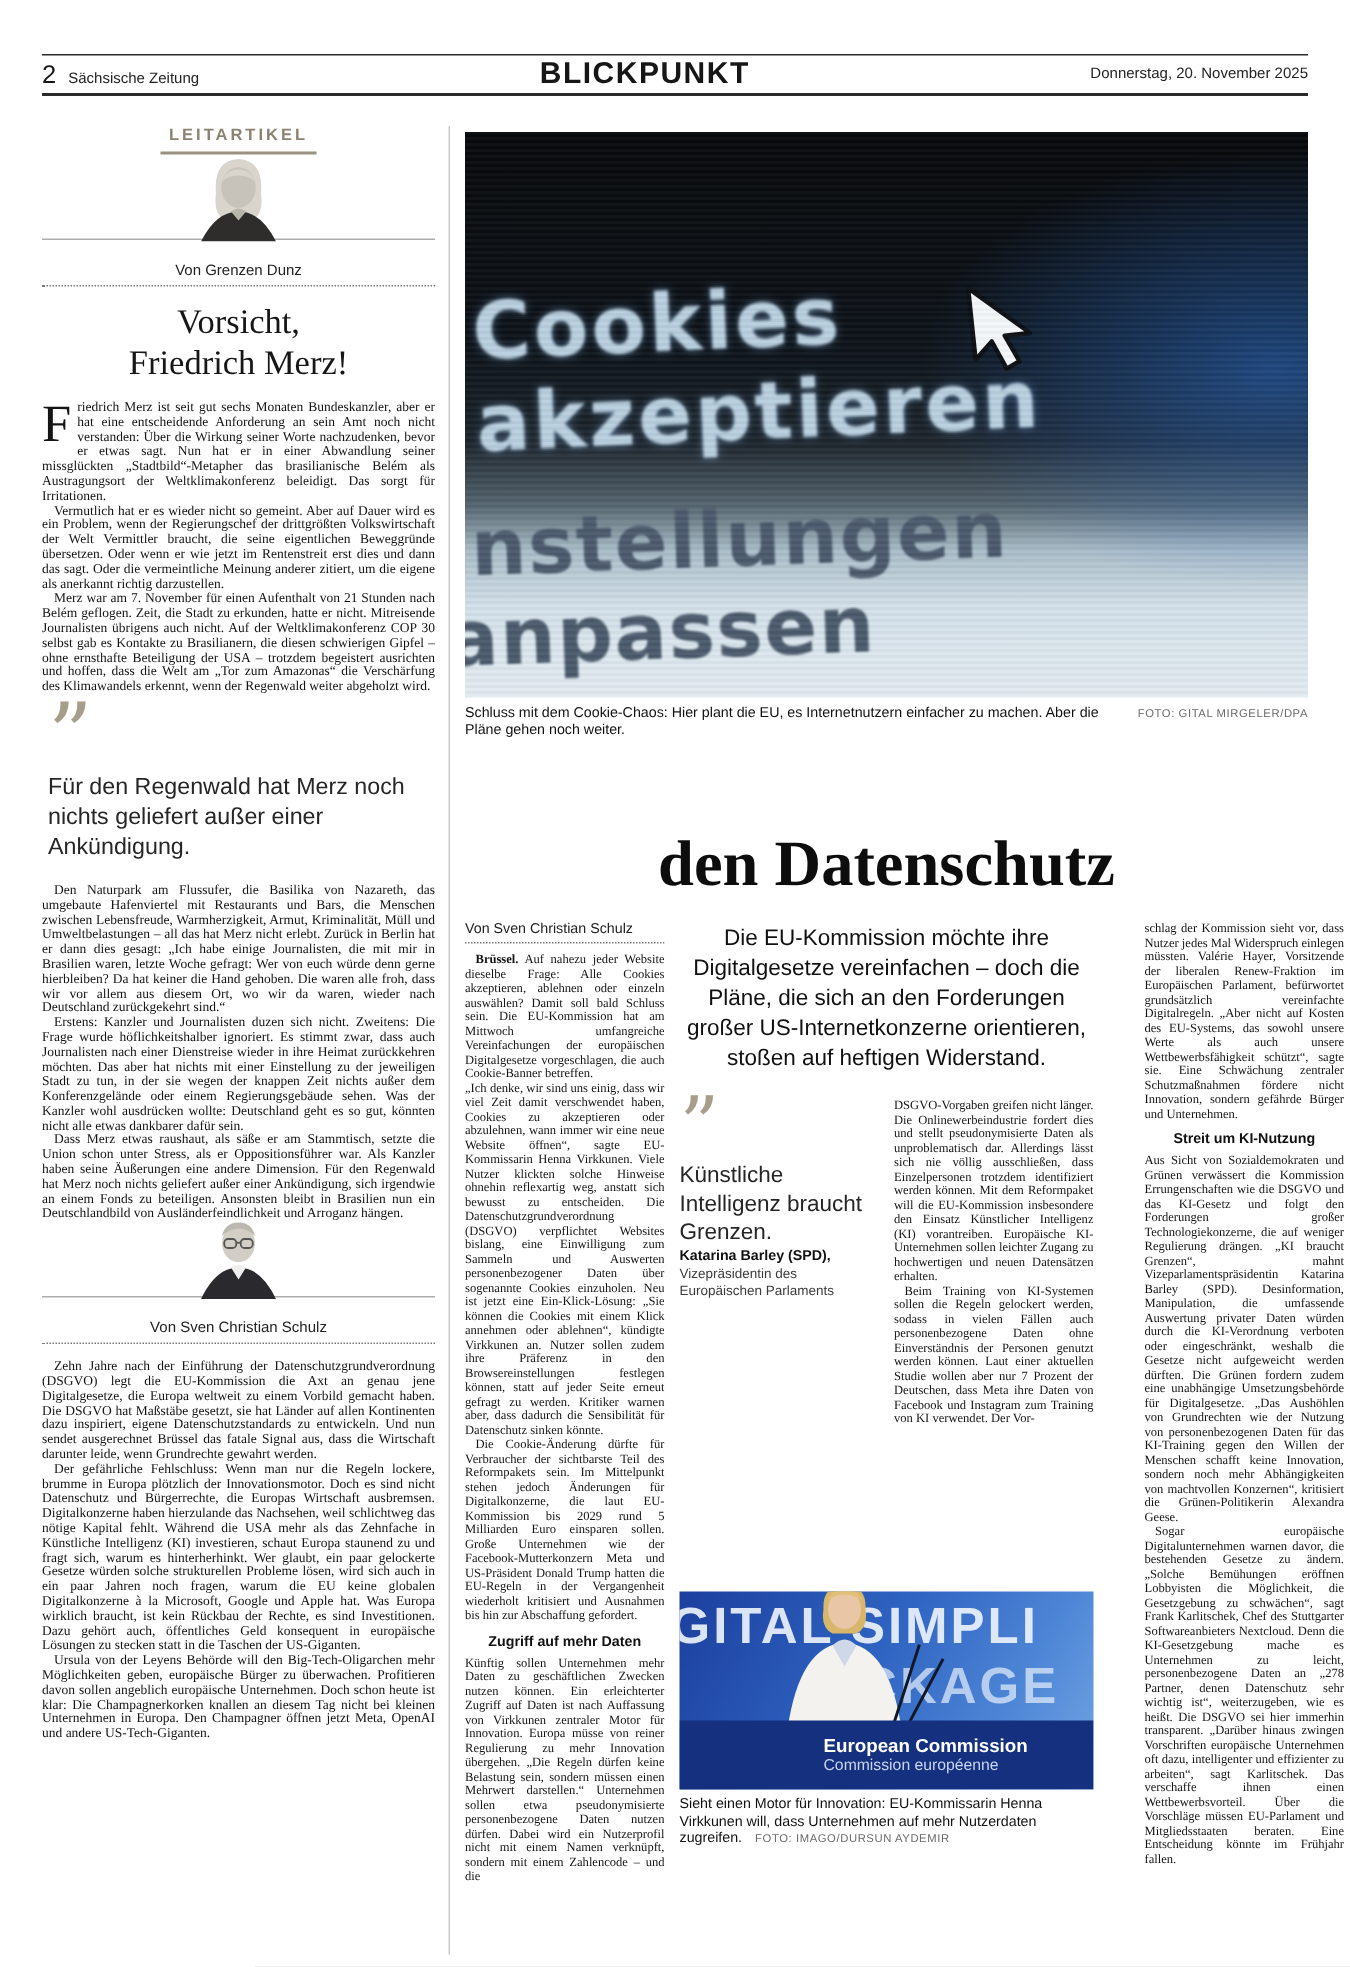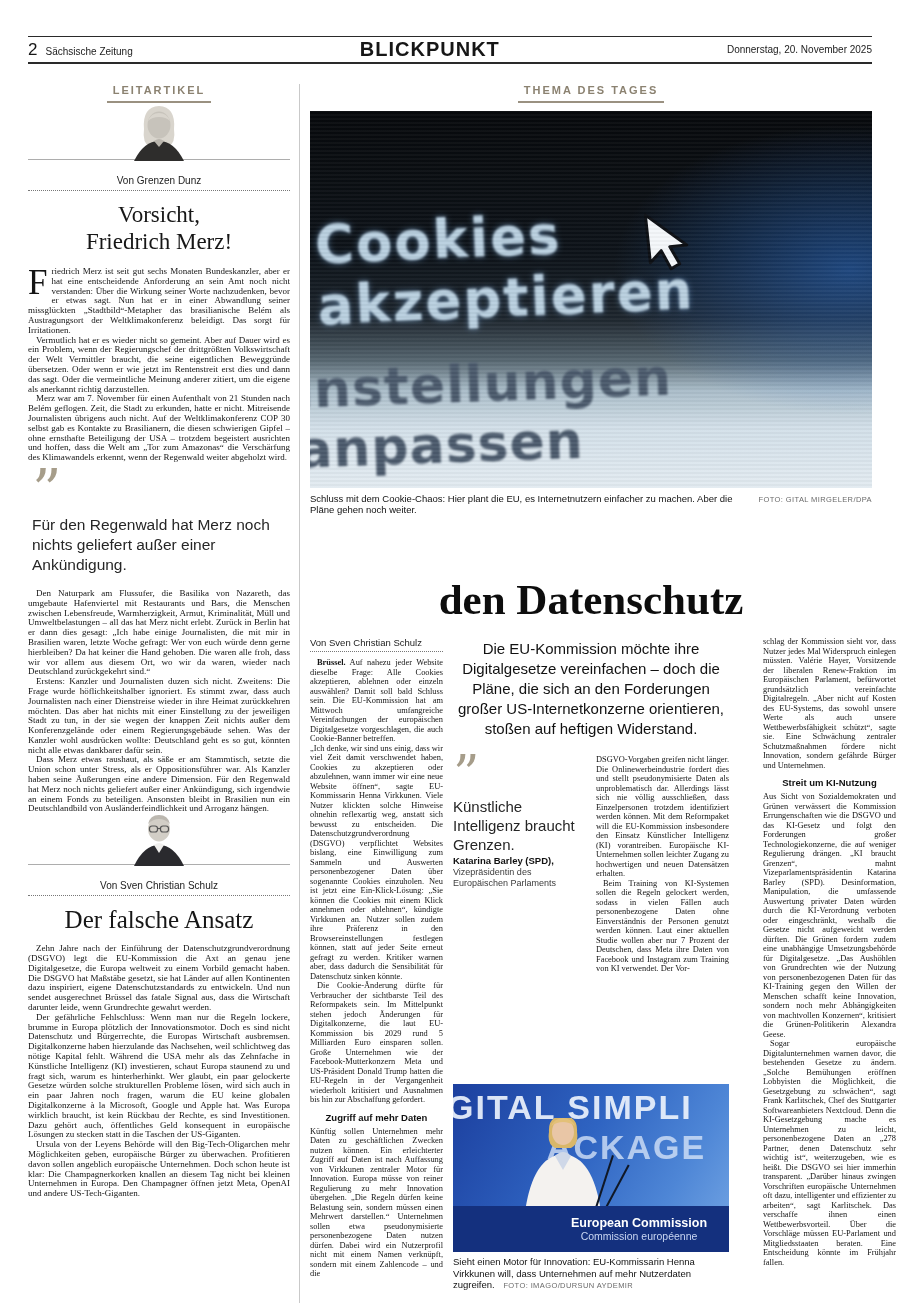--- a/index.html
+++ b/index.html
@@ -105,22 +105,22 @@
                       hyphens:auto; overflow-wrap:break-word; color:#141414; }
   .cbody p:first-child, .colC p:first-child { text-indent:0; }
   .col-byline { font-family:"Liberation Sans", sans-serif; font-size:9.5px; color:#222;
                 padding-bottom:3px; border-bottom:1px dotted #777; margin-bottom:6px; }
   .dateline { font-weight:700; }
   .subhead { font-family:"Liberation Sans", sans-serif; font-size:9.5px; font-weight:700;
              text-align:center; margin:7px 0 4px 0; color:#111; }
 
   
   .photo2 { position:absolute; left:143px; top:447px; width:276px; }
-  .photo2-img { position:relative; width:276px; height:168px; overflow:hidden;
-    background:linear-gradient(120deg, #1c3f9e 0%, #2f64c2 45%, #4e86d6 75%, #74a6e4 100%);text-align:center; }
+  .photo2-img { position:relative; width:276px; height:132px; overflow:hidden;
+    background:linear-gradient(120deg, #1c3f9e 0%, #2f64c2 45%, #4e86d6 75%, #74a6e4 100%); }
   .p2-bigtext { position:absolute; font-family:"Liberation Sans", sans-serif; font-weight:700;
                 color:rgba(235,242,252,0.92); letter-spacing:2px; }
   .p2-line1 { top:4px; left:-6px; font-size:34px; }
   .p2-line2 { top:44px; left:34%; font-size:34px; color:rgba(220,232,250,0.75); }
   .p2-person { position:absolute; left:50px; bottom:40px; }
   .p2-podium { position:absolute; left:0; right:0; bottom:0; height:46px; background:#14307e;
                display:flex; flex-direction:column; justify-content:center; padding-left:96px; }
   .p2-podium .l1 { font-family:"Liberation Sans", sans-serif; font-weight:700; color:#fff; font-size:12.5px; line-height:14px; }
   .p2-podium .l2 { font-family:"Liberation Sans", sans-serif; color:#c9d6f2; font-size:10.5px; line-height:12px; }
   .p2-mic { position:absolute; width:2px; height:58px; background:#101826; bottom:40px; left:150px; transform:rotate(18deg); }
@@ -193,36 +193,32 @@
         <path d="M24 16 Q26 7 35 7 Q44 7 46 16 Q41 11 35 11 Q29 11 24 16 Z" fill="#bcb8b0"></path>
         <rect x="25.5" y="18" width="8" height="6" rx="2.5" fill="none" stroke="#555" stroke-width="1.2"></rect>
         <rect x="36.5" y="18" width="8" height="6" rx="2.5" fill="none" stroke="#555" stroke-width="1.2"></rect>
         <line x1="33.5" y1="20.5" x2="36.5" y2="20.5" stroke="#555" stroke-width="1.2"></line>
         <path d="M10 58 Q20 37 35 37 Q50 37 60 58 Z" fill="#2a2a2e"></path>
         <path d="M30 37 L35 45 L40 37 Q37 35 35 35 Q33 35 30 37 Z" fill="#f0efed"></path>
       </svg>
     </div>
     <div class="byline">Von Sven Christian Schulz</div>
 
-    <h1 class="kh1">Der falsche Ansatz</h1>
 
     <div class="lbody">
       <div>
           <p>Zehn Jahre nach der Einführung der Datenschutzgrundverordnung (DSGVO) legt die EU-Kommission die Axt an genau jene Digitalgesetze, die Europa weltweit zu einem Vorbild gemacht haben. Die DSGVO hat Maßstäbe gesetzt, sie hat Länder auf allen Kontinenten dazu inspiriert, eigene Datenschutzstandards zu entwickeln. Und nun sendet ausgerechnet Brüssel das fatale Signal aus, dass die Wirtschaft darunter leide, wenn Grundrechte gewahrt werden.</p>
           <p>Der gefährliche Fehlschluss: Wenn man nur die Regeln lockere, brumme in Europa plötzlich der Innovationsmotor. Doch es sind nicht Datenschutz und Bürgerrechte, die Europas Wirtschaft ausbremsen. Digitalkonzerne haben hierzulande das Nachsehen, weil schlichtweg das nötige Kapital fehlt. Während die USA mehr als das Zehnfache in Künstliche Intelligenz (KI) investieren, schaut Europa staunend zu und fragt sich, warum es hinterherhinkt. Wer glaubt, ein paar gelockerte Gesetze würden solche strukturellen Probleme lösen, wird sich auch in ein paar Jahren noch fragen, warum die EU keine globalen Digitalkonzerne à la Microsoft, Google und Apple hat. Was Europa wirklich braucht, ist kein Rückbau der Rechte, es sind Investitionen. Dazu gehört auch, öffentliches Geld konsequent in europäische Lösungen zu stecken statt in die Taschen der US-Giganten.</p>
           <p>Ursula von der Leyens Behörde will den Big-Tech-Oligarchen mehr Möglichkeiten geben, europäische Bürger zu überwachen. Profitieren davon sollen angeblich europäische Unternehmen. Doch schon heute ist klar: Die Champagnerkorken knallen an diesem Tag nicht bei kleinen Unternehmen in Europa. Den Champagner öffnen jetzt Meta, OpenAI und andere US-Tech-Giganten.</p>
         </div>
     </div>
   </div>
 
   <div class="right-region">
 
-    <div class="section-label">
-      <span>THEMA DES TAGES</span>
-    </div>
 
     <div class="main-photo">
       <div class="photo-text-top">Cookies akzeptieren</div>
       <div class="photo-text-bottom">instellungen anpassen</div>
       <svg class="cursor-icon" width="52" height="72" viewBox="0 0 52 72">
         <path d="M6 4 L6 52 L18 41 L26 60 L35 56 L27 38 L44 38 Z" fill="#f4f7fa" stroke="#0c0f14" stroke-width="3" stroke-linejoin="round" transform="rotate(-6 25 30)"></path>
       </svg>
     </div>
     <div class="caption-row">
       <span class="caption-main">Schluss mit dem Cookie-Chaos: Hier plant die EU, es Internetnutzern einfacher zu machen. Aber die Pläne gehen noch weiter.</span>

